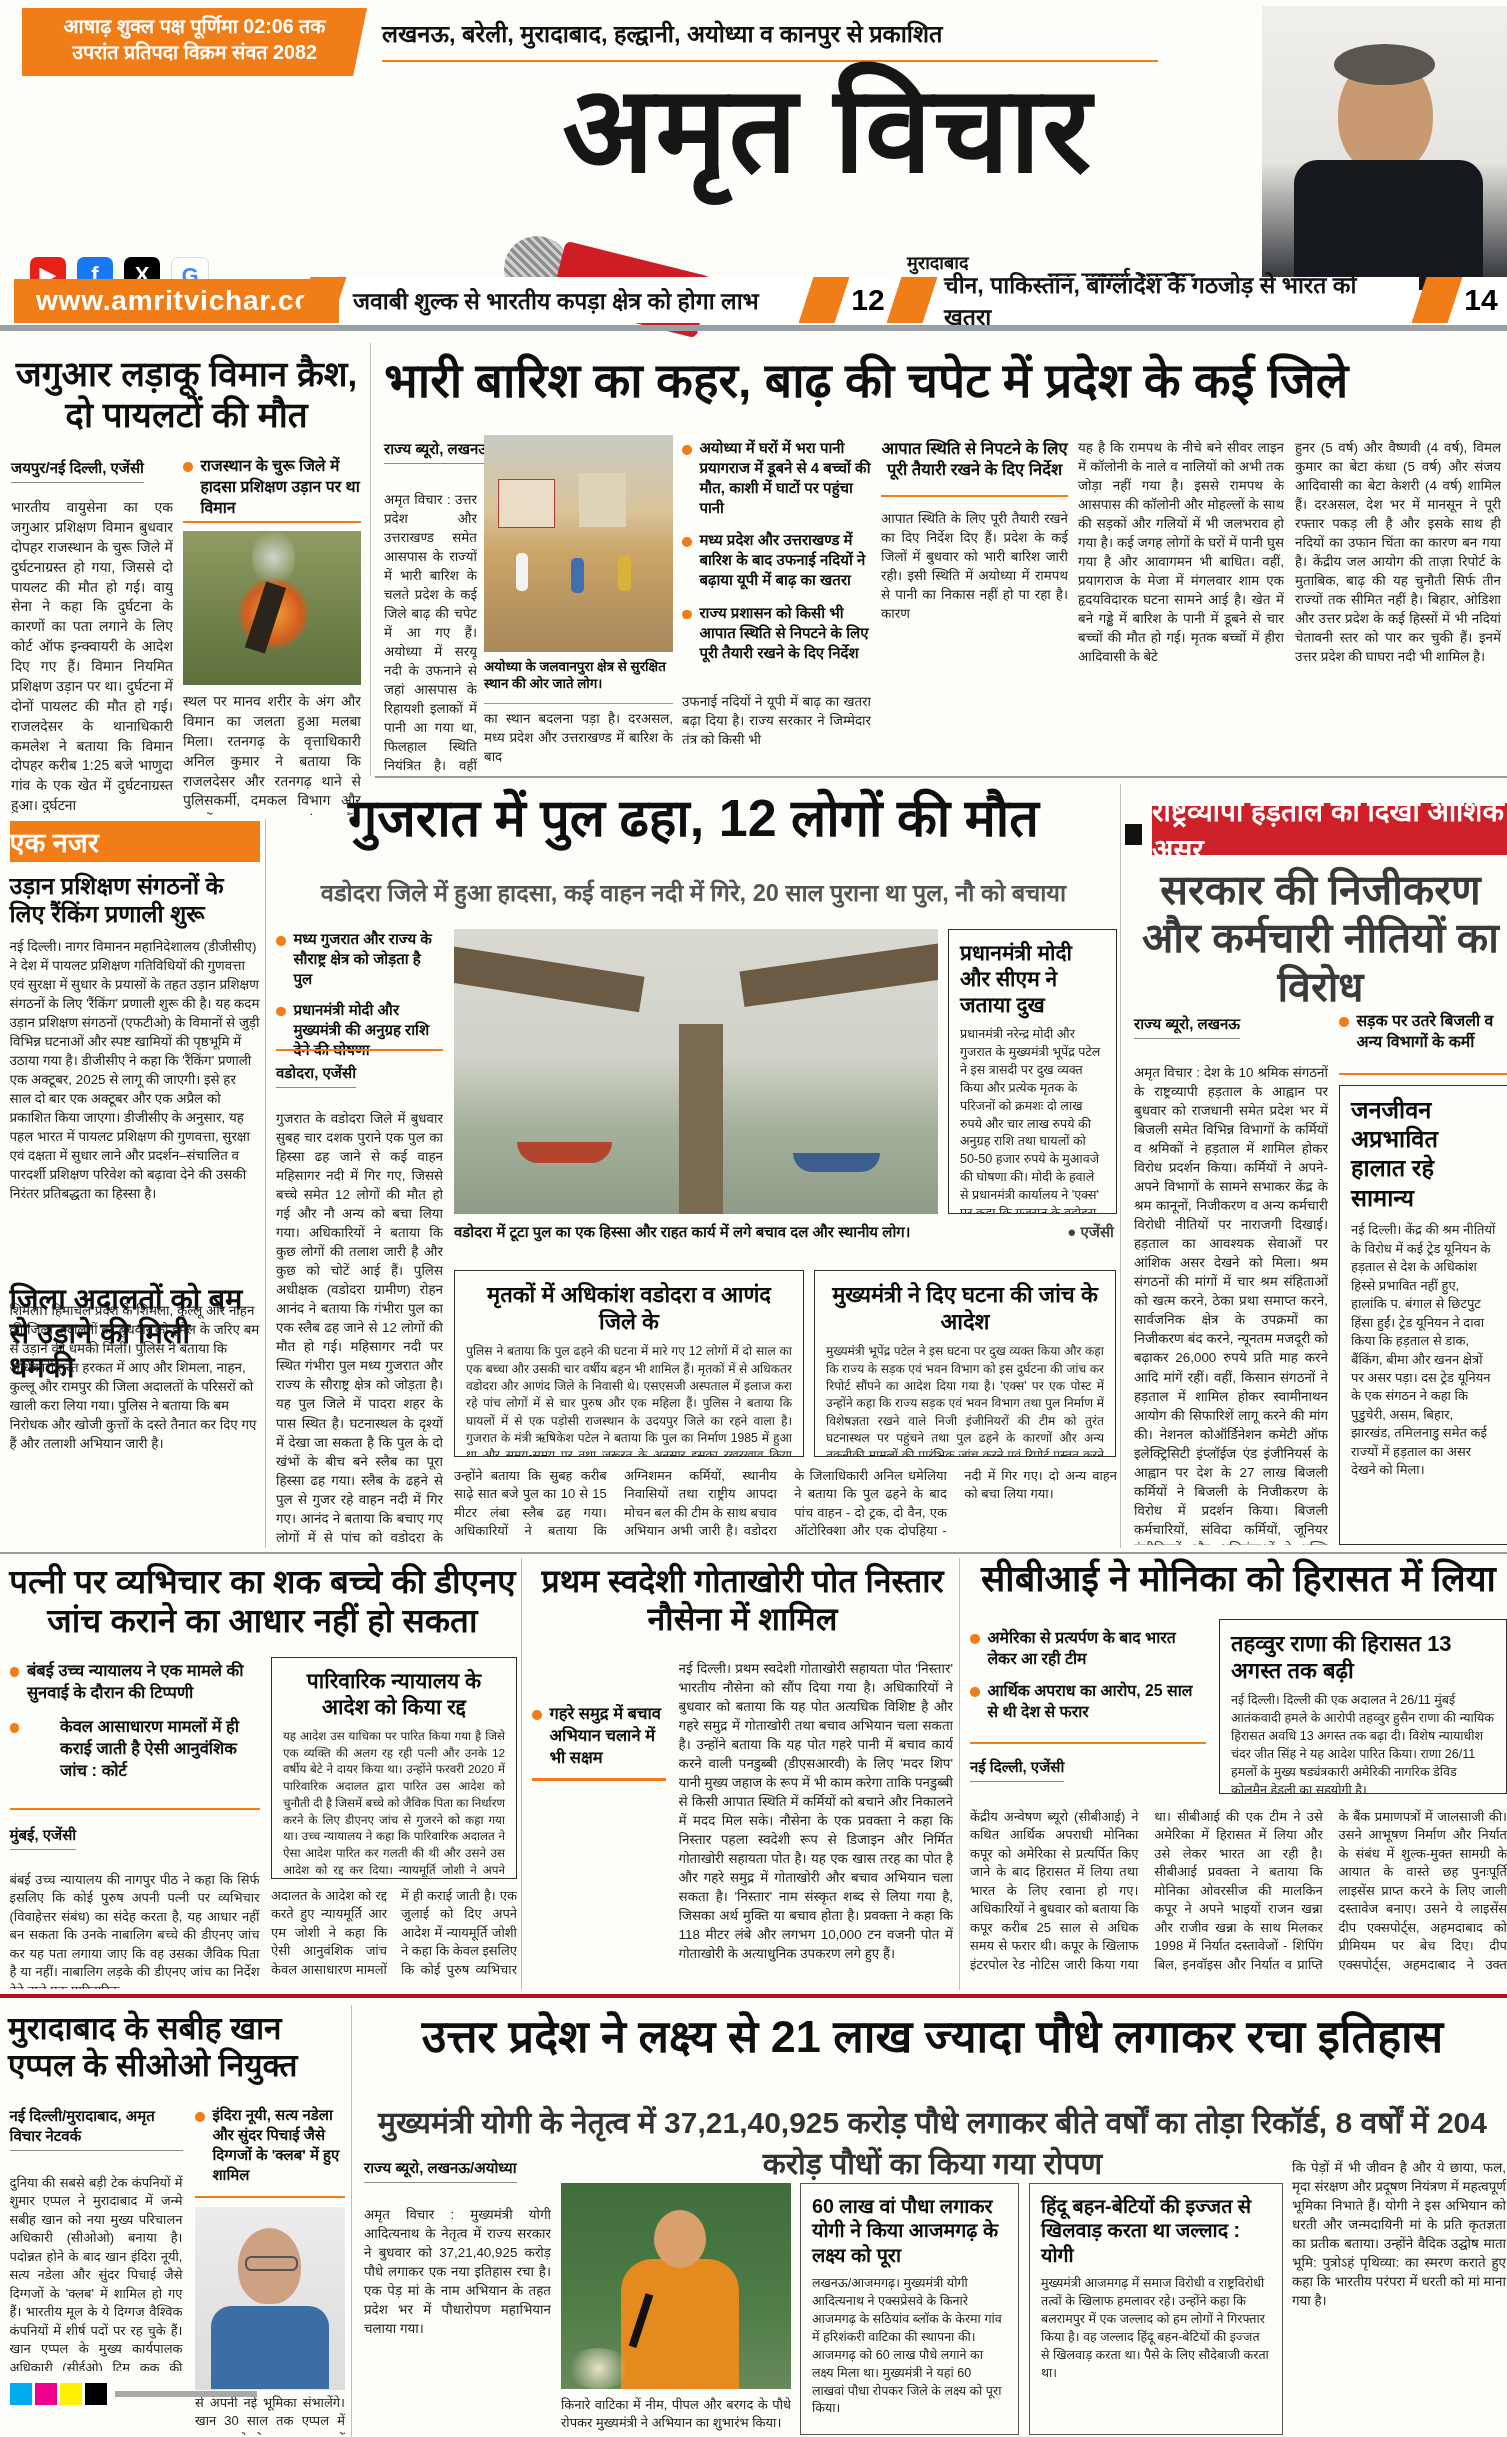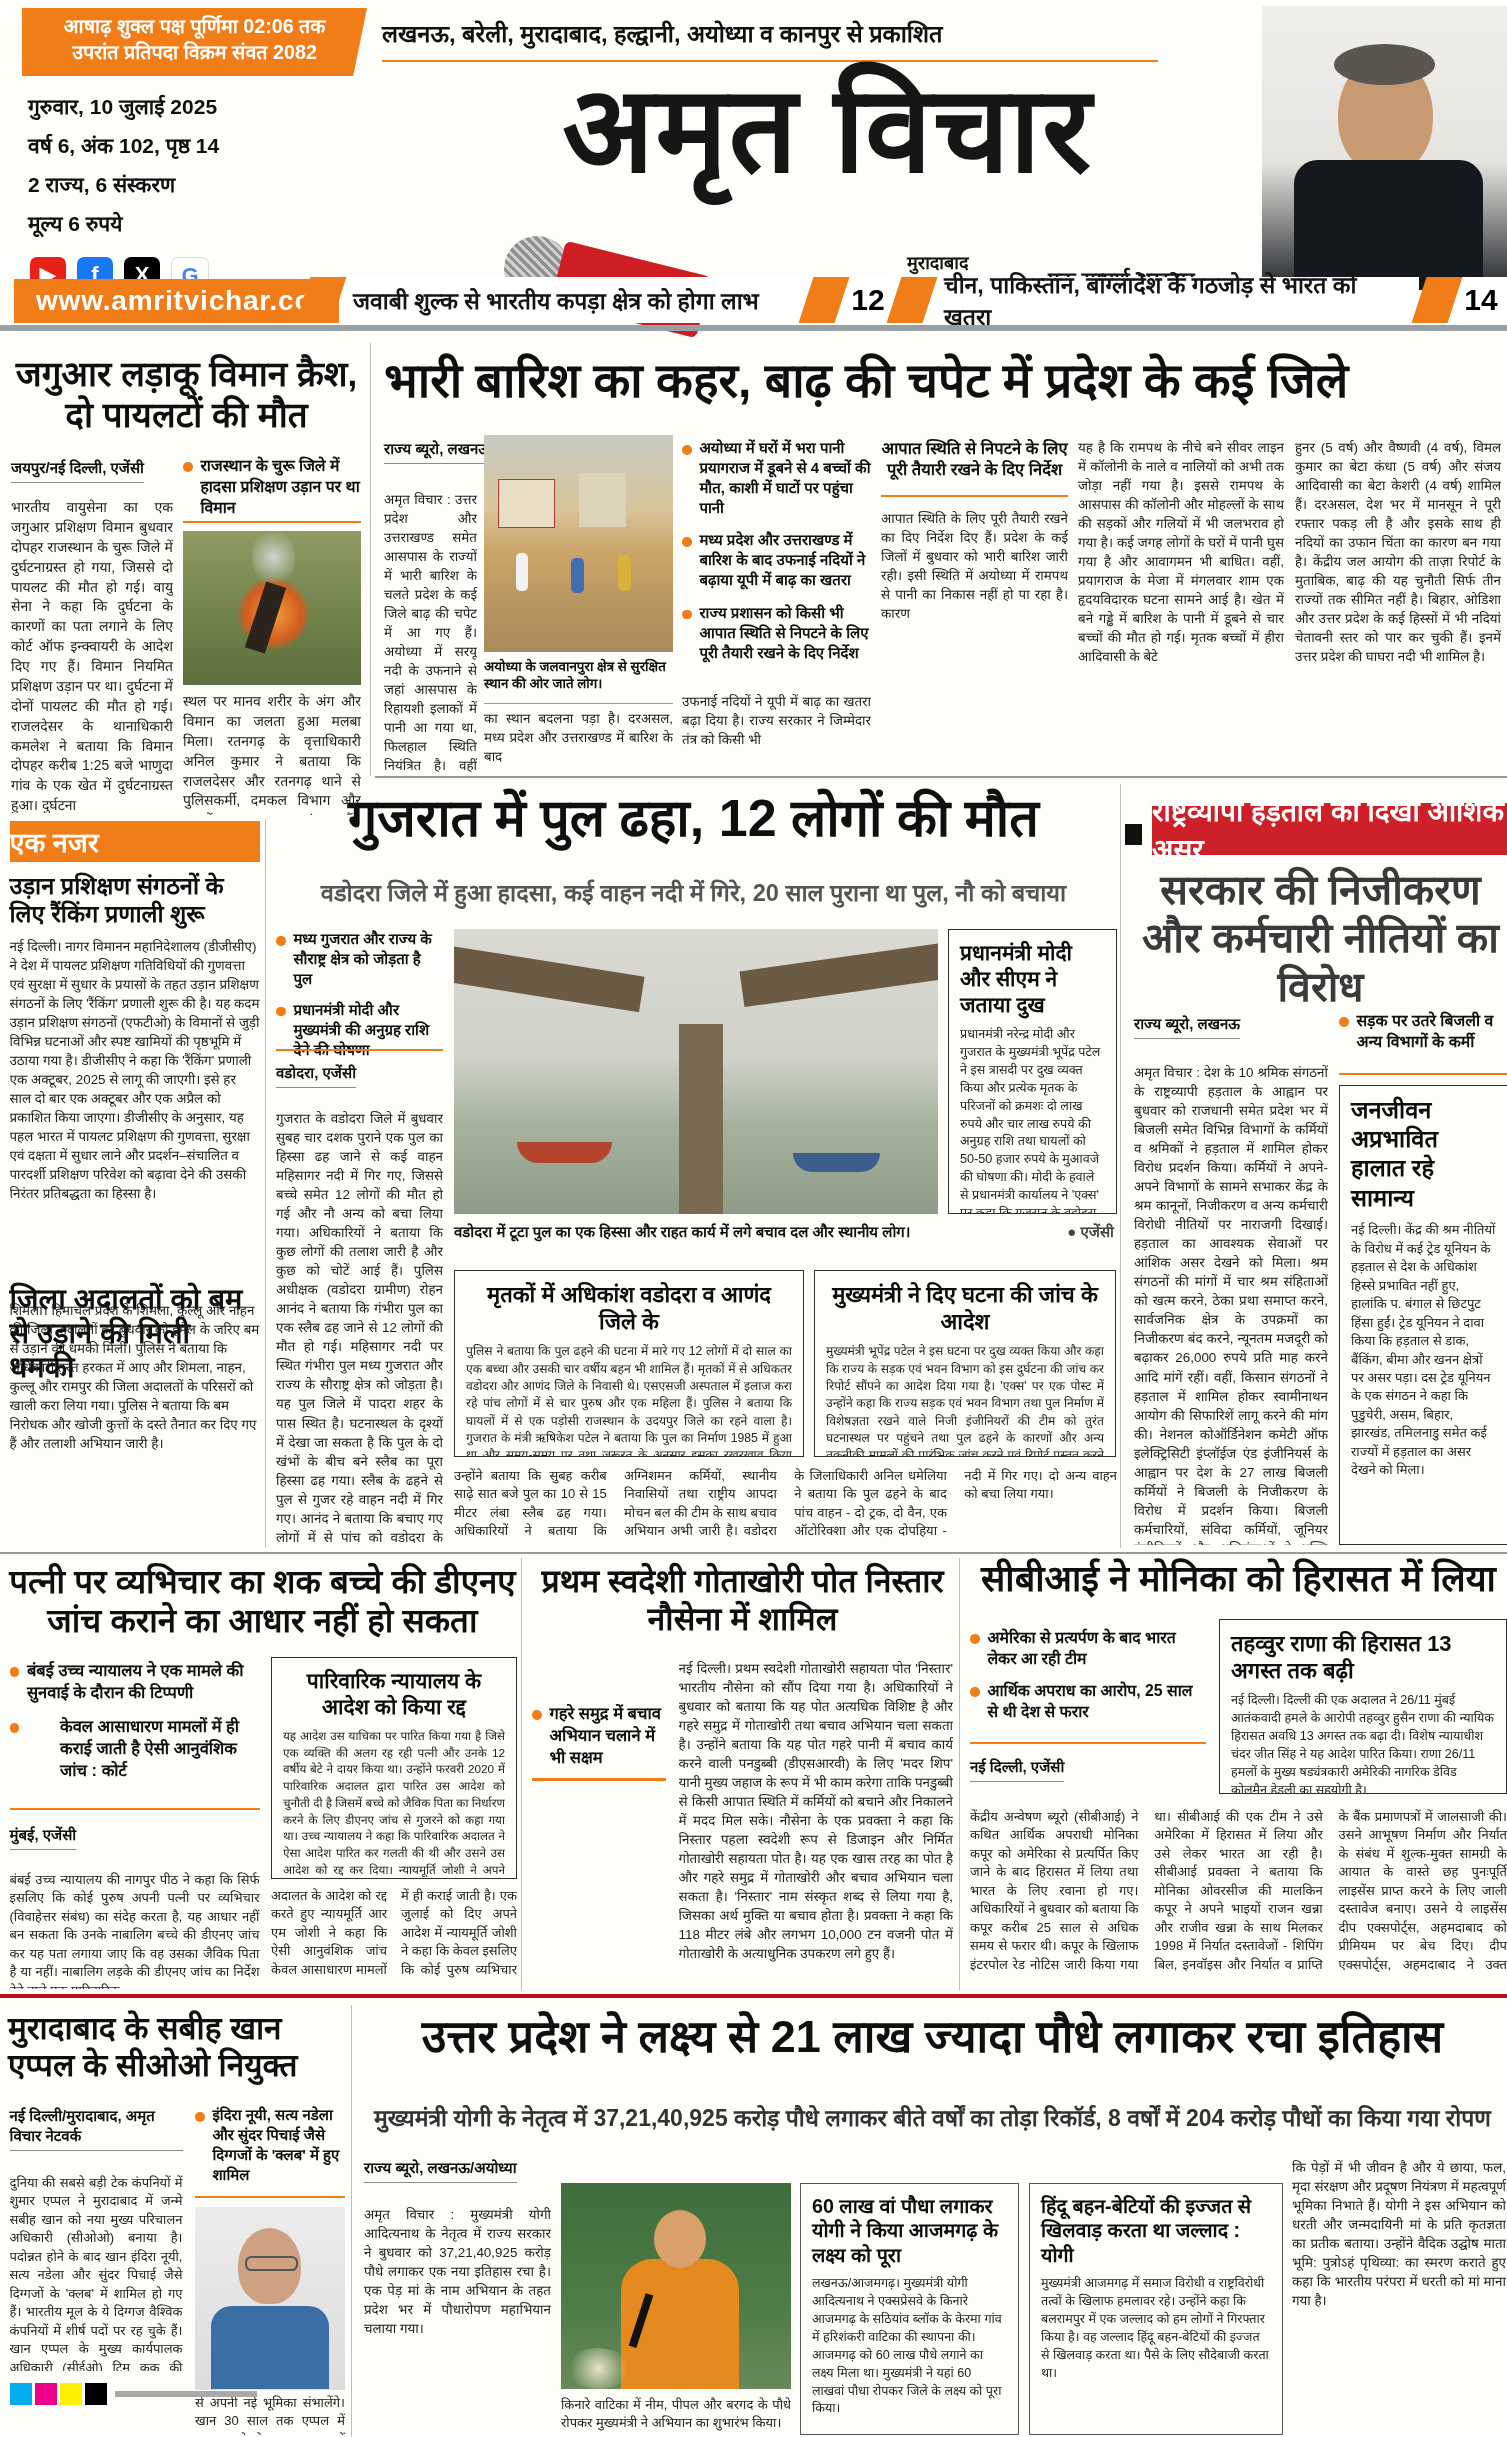--- a/index.html
+++ b/index.html
@@ -45,26 +45,20 @@
 
 <div id="page">
 
   <div class="abs panchang" style="left:22px;top:7.9px;width:345px;height:68px;">
     <div>आषाढ़ शुक्ल पक्ष पूर्णिमा 02:06 तक</div>
     <div>उपरांत प्रतिपदा विक्रम संवत 2082</div>
   </div>
   <div class="abs publine" style="left:382px;top:17.3px;width:788px;">लखनऊ, बरेली, मुरादाबाद, हल्द्वानी, अयोध्या व कानपुर से प्रकाशित</div>
   <div class="abs" style="left:382px;top:60px;width:776px;height:1.6px;background:var(--orange);"></div>
 
-  <div class="abs" style="left:28px;top:88px;width:299px;">
-    <div class="infoline">गुरुवार, 10 जुलाई 2025</div>
-    <div class="infoline">वर्ष 6, अंक 102, पृष्ठ 14</div>
-    <div class="infoline">2 राज्य, 6 संस्करण</div>
-    <div class="infoline">मूल्य 6 रुपये</div>
-  </div>
 
   <div class="abs mast" style="left:410px;top:69px;width:835px;">अमृत विचार</div>
   <div class="abs" style="left:890px;top:250px;font-weight:700;font-size:18px;margin-left:17px;">मुरादाबाद</div>
   <div class="abs" style="left:1048px;top:265px;font-weight:800;font-size:21px;">एक सम्पूर्ण अखबार</div>
 
   <div class="abs photo" style="left:1262px;top:6.3px;width:246px;height:284px;background:linear-gradient(180deg,#efefed 0%,#e6e4df 55%,#23262b 100%);">
     <div style="position:absolute;left:76px;top:50px;width:95px;height:118px;border-radius:50% 50% 46% 46%;background:#c89a72;"></div>
     <div style="position:absolute;left:72px;top:38px;width:101px;height:41px;border-radius:50%;background:#5c5650;"></div>
     <div style="position:absolute;left:31.5px;top:154px;width:189px;height:134px;border-radius:23.6px 23.6px 0 0;background:#15181d;"></div>
   </div>
@@ -312,21 +306,21 @@
   <div class="abs body-text" style="left:195px;top:2394px;width:150px;height:41px;font-size:13px;">से अपनी नई भूमिका संभालेंगे। खान 30 साल तक एप्पल में काम करने के बाद 2019 में परिचालन के वरिष्ठ उपाध्यक्ष के रूप में कार्यकारी टीम में शामिल हुए।</div>
   <div class="abs" style="left:9.5px;top:2383px;display:flex;align-items:center;gap:3.2px;">
     <div style="width:22px;height:22px;background:#00aeef;"></div>
     <div style="width:22px;height:22px;background:#ec008c;"></div>
     <div style="width:22px;height:22px;background:#fff200;"></div>
     <div style="width:22px;height:22px;background:#000;"></div>
     <div style="width:142px;height:6.3px;background:#a9a9a9;margin-left:4.7px;"></div>
   </div>
 
   <div class="abs hl" style="left:358px;top:2010px;width:1149px;font-size:45px;text-align:center;">उत्तर प्रदेश ने लक्ष्य से 21 लाख ज्यादा पौधे लगाकर रचा इतिहास</div>
-  <div class="abs" style="left:358px;top:2101px;width:1149px;font-size:23px;font-weight:700;color:#333;text-align:center;">मुख्यमंत्री योगी के नेतृत्व में 37,21,40,925 करोड़ पौधे लगाकर बीते वर्षों का तोड़ा रिकॉर्ड, 8 वर्षों में 204 करोड़ पौधों का किया गया रोपण</div>
+  <div class="abs" style="left:358px;top:2101px;width:1149px;font-size:30px;font-weight:700;color:#333;text-align:center;">मुख्यमंत्री योगी के नेतृत्व में 37,21,40,925 करोड़ पौधे लगाकर बीते वर्षों का तोड़ा रिकॉर्ड, 8 वर्षों में 204 करोड़ पौधों का किया गया रोपण</div>
   <div class="abs" style="left:364px;top:2157px;"><span class="byline" style="font-size:15px;">राज्य ब्यूरो, लखनऊ/अयोध्या</span></div>
   <div class="abs body-text" style="left:364px;top:2205px;width:187px;height:228px;font-size:13.4px;">अमृत विचार : मुख्यमंत्री योगी आदित्यनाथ के नेतृत्व में राज्य सरकार ने बुधवार को 37,21,40,925 करोड़ पौधे लगाकर एक नया इतिहास रचा है। एक पेड़ मां के नाम अभियान के तहत प्रदेश भर में पौधारोपण महाभियान चलाया गया।</div>
 
   <div class="abs photo" style="left:561px;top:2183px;width:230px;height:206px;background:linear-gradient(180deg,#3f6d3c 0%,#4f7d46 60%,#68895a 100%);">
     <div style="position:absolute;left:60px;top:76px;width:118px;height:131px;border-radius:31.5px 31.5px 0 0;background:#e58a1f;"></div>
     <div style="position:absolute;left:93px;top:27px;width:52px;height:58px;border-radius:50%;background:#d9a06b;"></div>
     <div style="position:absolute;left:76px;top:110px;width:7.9px;height:55px;background:#111;transform:rotate(18deg);"></div>
     <div style="position:absolute;left:6.3px;top:165px;width:63px;height:41px;border-radius:50%;background:radial-gradient(circle,#e9e2c8 0%,transparent 75%);"></div>
   </div>
   <div class="abs body-text" style="left:561px;top:2396px;width:230px;height:39px;font-size:13px;">किनारे वाटिका में नीम, पीपल और बरगद के पौधे रोपकर मुख्यमंत्री ने अभियान का शुभारंभ किया।</div>

